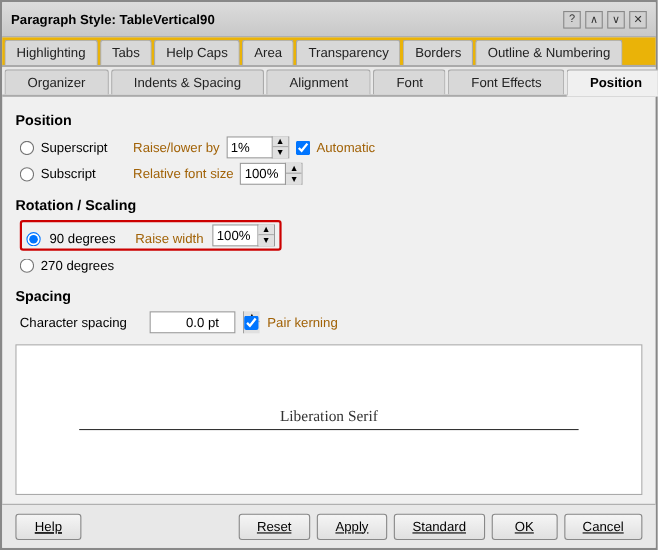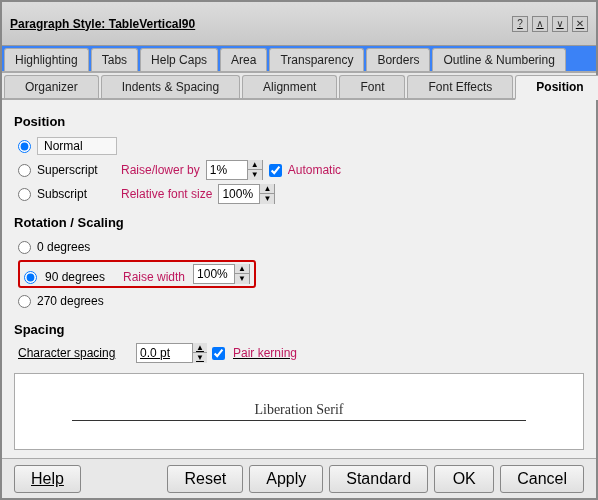--- a/index.html
+++ b/index.html
@@ -22,22 +22,21 @@
       display: flex;
       flex-direction: column;
     }
     .title-bar {
       background: linear-gradient(to bottom, #dcdcdc, #c8c8c8);
       border-bottom: 1px solid #999;
       padding: 4px 8px;
       display: flex;
       align-items: center;
       justify-content: space-between;
-      height: 44px;
-      text-decoration: underline;
+      height: 32px;
     }
     .title-bar-text {
       font-size: 12px;
       font-weight: bold;
       color: #000;
     }
     .title-bar-buttons {
       display: flex;
       gap: 4px;
     }
@@ -49,21 +48,21 @@
       font-size: 10px;
       cursor: pointer;
       display: flex;
       align-items: center;
       justify-content: center;
       color: #333;
     }
     .tabs-row {
       display: flex;
       flex-wrap: nowrap;
-      background: #3b82f6;
+      background: #eab308;
       border-bottom: 2px solid #aaa;
       padding-top: 2px;
       padding-left: 2px;
     }
     .tab {
       padding: 4px 10px;
       font-size: 12px;
       border: 1px solid #aaa;
       border-bottom: none;
       background: #d8d8d8;
@@ -141,21 +140,21 @@
       min-width: 80px;
     }
     .inline-controls {
       display: flex;
       align-items: center;
       gap: 6px;
       margin-left: 8px;
     }
     .small-label {
       font-size: 12px;
-      color: #be185d;
+      color: #a16207;
     }
     .spinner-input {
       display: flex;
       align-items: center;
       border: 1px solid #999;
       background: #fff;
       height: 20px;
     }
     .spinner-input input {
       width: 40px;
@@ -230,37 +229,37 @@
     .footer-left {
       display: flex;
       gap: 8px;
     }
     .footer-right {
       display: flex;
       gap: 6px;
     }
     .btn {
       padding: 4px 16px;
-      font-size: 16px;
+      font-size: 12px;
       border: 1px solid #888;
       background: linear-gradient(to bottom, #f5f5f5, #e0e0e0);
       cursor: pointer;
       border-radius: 3px;
       color: #000;
       min-width: 60px;
+      text-decoration: underline;
     }
     .btn.underlined span {
       text-decoration: underline;
     }
     .spacing-row {
       display: flex;
       align-items: center;
       gap: 8px;
       margin-left: 4px;
-      text-decoration: underline;
     }
     .spacing-label {
       font-size: 12px;
       min-width: 110px;
     }
   </style>
 </head>
 <body>
 
 <div class="window">
@@ -293,24 +292,20 @@
     <div class="tab2">Font Effects</div>
     <div class="tab2 active2">Position</div>
   </div>
 
   <div class="content">
 
     <div class="section-title">Position</div>
 
     <div class="radio-group">
 
-      <div class="radio-row">
-        <input type="radio" name="position" checked="" style="">
-        <span class="radio-label normal-box">Normal</span>
-      </div>
 
       <div class="radio-row">
         <input type="radio" name="position" style="">
         <span class="radio-label">Superscript</span>
         <div class="inline-controls">
           <span class="small-label">Raise/lower by</span>
           <div class="spinner-input">
             <input type="text" value="1%" style="">
             <div class="spinner-btns">
               <button>▲</button>
@@ -335,24 +330,20 @@
             </div>
           </div>
         </div>
       </div>
     </div>
 
     <div class="section-title">Rotation / Scaling</div>
 
     <div class="radio-group">
 
-      <div class="radio-row">
-        <input type="radio" name="rotation" style="">
-        <span class="radio-label">0 degrees</span>
-      </div>
 
       <div class="highlighted-row">
         <input type="radio" name="rotation" checked="" style="">
         <span class="radio-label">90 degrees</span>
         <span class="small-label">Raise width</span>
         <div class="spinner-input">
           <input type="text" value="100%" style="">
           <div class="spinner-btns">
             <button>▲</button>
             <button>▼</button>
@@ -363,21 +354,21 @@
       <div class="radio-row">
         <input type="radio" name="rotation" style="">
         <span class="radio-label">270 degrees</span>
       </div>
     </div>
 
     <div class="section-title">Spacing</div>
 
     <div class="spacing-row">
       <span class="spacing-label">Character spacing</span>
-      <div class="spinner-input" style="width: 68px;">
+      <div class="spinner-input" style="width: 78px; padding-left: 29px;">
         <input type="text" value="0.0 pt" style="width: 55px;">
         <div class="spinner-btns">
           <button>▲</button>
           <button>▼</button>
         </div>
       </div>
       <input type="checkbox" checked="" style="">
       <span class="small-label">Pair kerning</span>
     </div>
 

